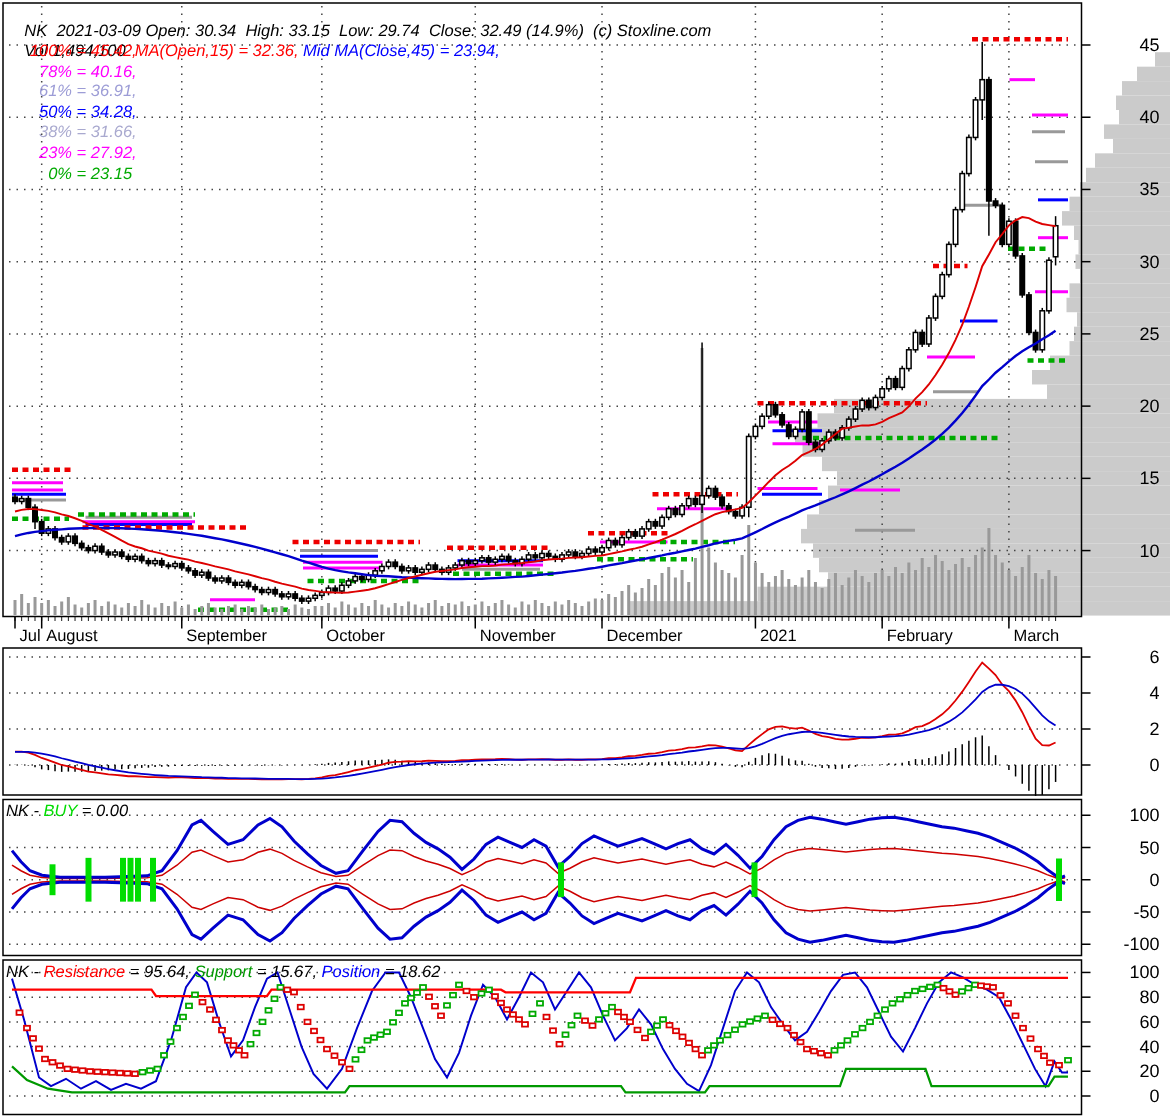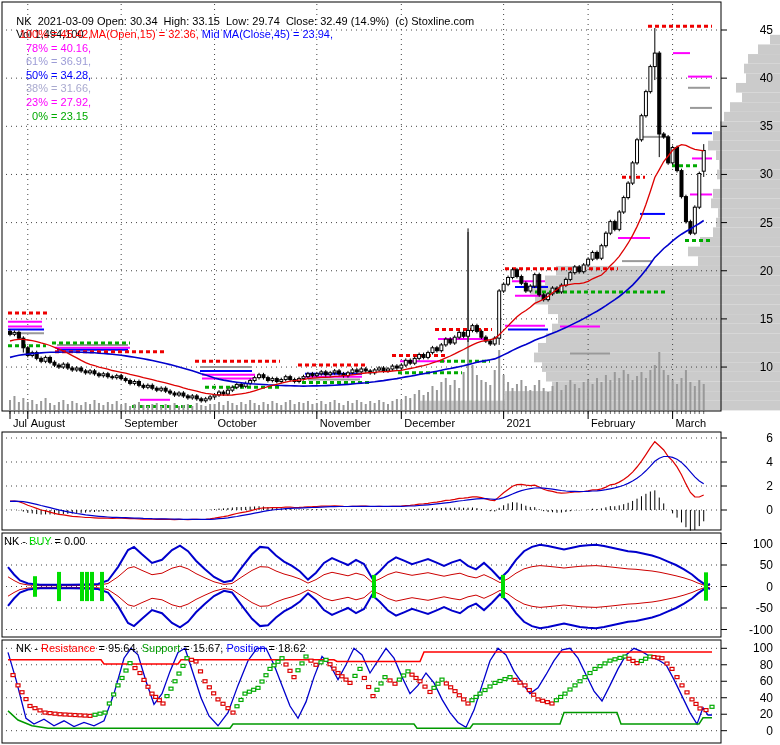--- a/index.html
+++ b/index.html
@@ -1,27 +1,27 @@
 <!DOCTYPE html>
 <html><head>
 <meta charset="utf-8">
 <style>
   html,body{margin:0;padding:0;background:#fff;}
   #root{position:relative;width:780px;height:745px;background:#fff;overflow:hidden;
         font-family:"Liberation Sans", sans-serif;}
   #chart-svg{position:absolute;left:0;top:0;}
-  .ovl{position:absolute;font-size:11px;line-height:13px;color:#000;white-space:pre;}
+  .ovl{position:absolute;font-size:11px;line-height:13px;color:#000;white-space:pre;font-style:italic;}
   #hdr1{left:4px;top:2px;}
   #hdr2{left:4px;top:15px;}
   #fibs{left:4px;top:28px;padding-left:12px;}
   .fibline{height:13.6px;}
   .fibpct{display:inline-block;width:32px;text-align:right;}
   #macd-title{left:4px;top:433px;}
   #buy-title{left:4px;top:535px;}
-  #bot-title{left:16px;top:642px;}
+  #bot-title{left:4px;top:642px;}
 </style>
 </head>
 <body>
 
 <div id="root">
   <svg id="chart-svg" width="780" height="745">
       <g>
         <rect x="770" y="34.815" width="10" height="9.63" fill="#cbcbcb"></rect>
         <rect x="758" y="44.445" width="22" height="9.63" fill="#cbcbcb"></rect>
         <rect x="748" y="54.075" width="32" height="9.63" fill="#cbcbcb"></rect>

